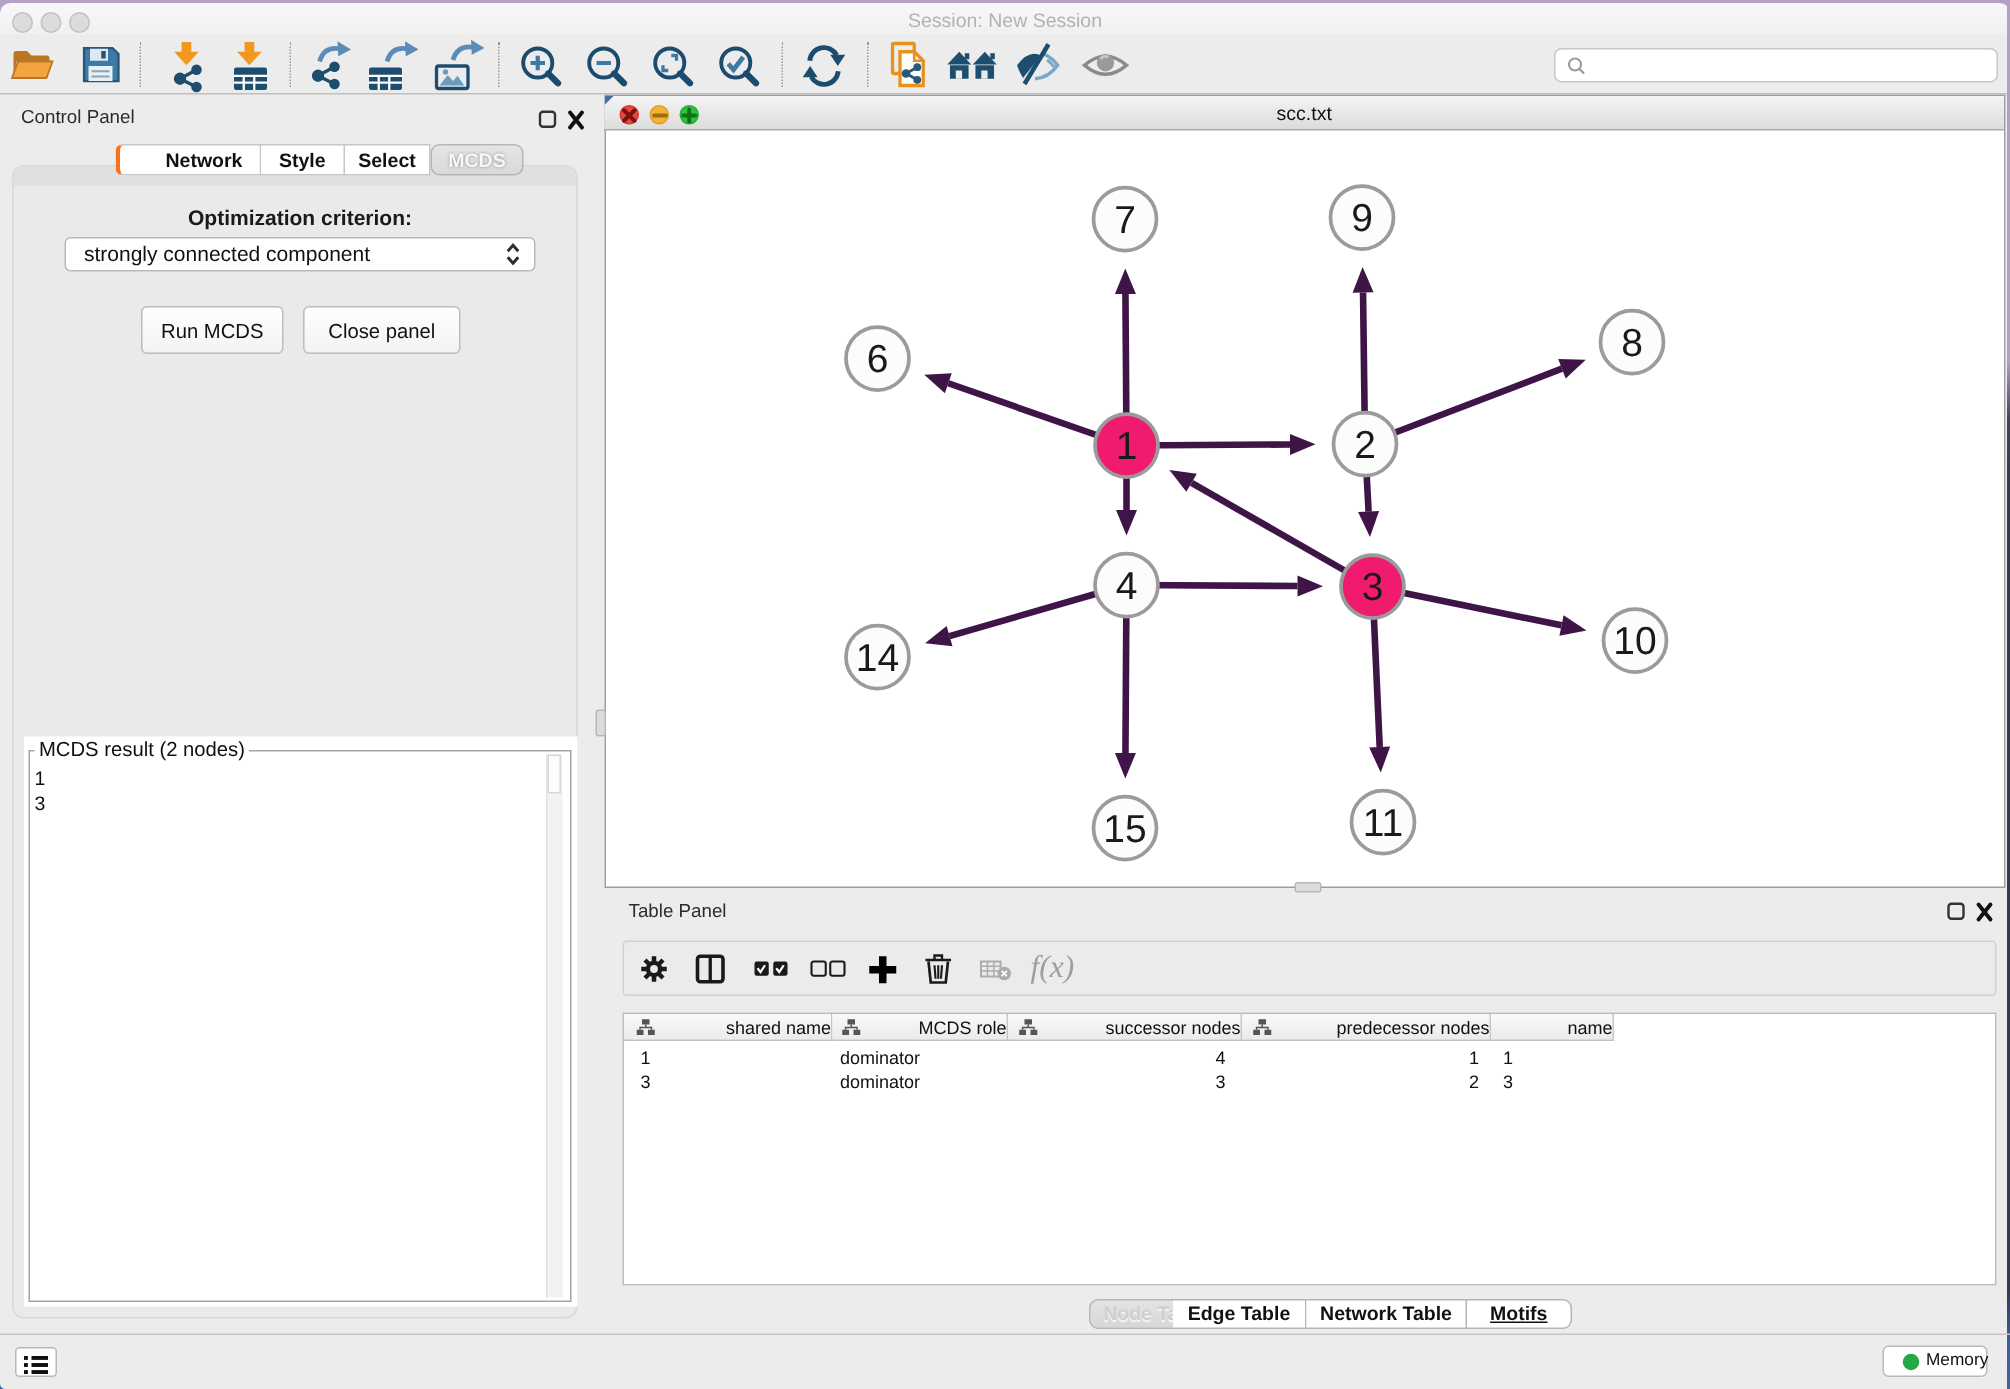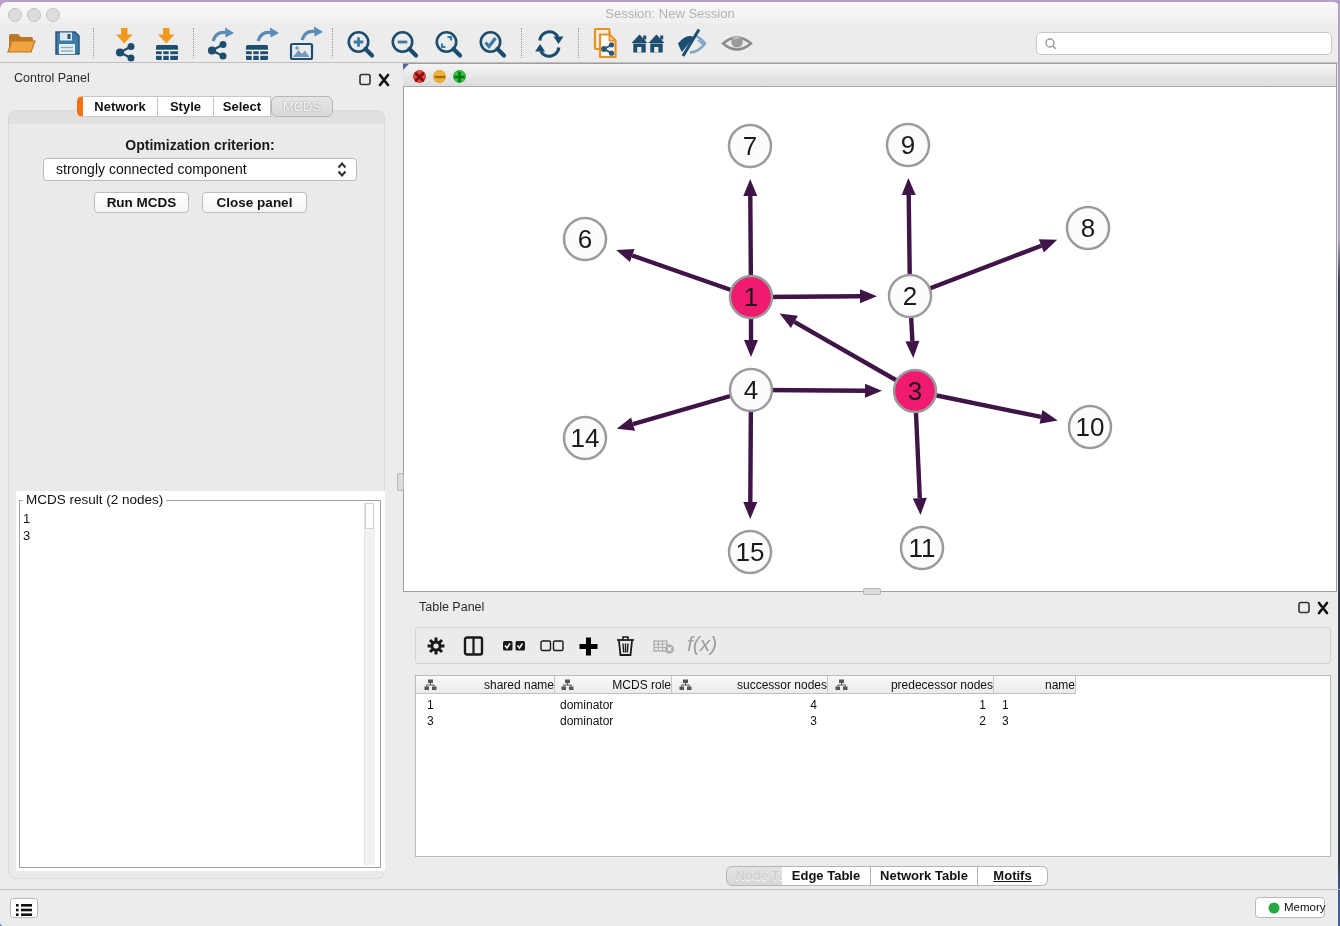--- a/index.html
+++ b/index.html
@@ -14,31 +14,31 @@
 .tsep{position:absolute;top:5px;height:30px;width:0;border-left:1px dotted #999;}
 .ticon{position:absolute;top:3px;}
 #search{position:absolute;left:1036px;top:9px;width:294px;height:21px;background:#fff;
  border:1px solid #c6c6c6;border-radius:5px;}
 
 #cp-title{left:14px;top:71px;font-size:12.5px;color:#2b2b2b;}
 .hicons{position:absolute;}
 #cp-tabs{left:77px;top:96px;height:21px;display:flex;font-size:13px;}
 .tab{background:#fff;border:1px solid #c6c6c6;border-left:none;color:#111;font-weight:bold;
  display:flex;align-items:center;justify-content:center;}
-.tab:first-child{border-left:6px solid #f97316;border-radius:5px 0 0 5px;}
-#tab-mcds{background:linear-gradient(#e5e5e5,#d9d9d9);border:1px solid #b5b5b5;border-radius:6px;font-weight:normal;
+.tab:first-child{border-left:3px solid #f97316;border-radius:5px 0 0 5px;padding-left:19px;}
+#tab-mcds{background:linear-gradient(#e5e5e5,#d9d9d9);border:1px solid #b5b5b5;border-radius:6px;font-weight:bold;
  color:#f7f7f7;text-shadow:0 0 2px #8d8d8d;display:flex;align-items:center;justify-content:center;}
 #cp-body{left:8px;top:110px;width:377px;height:769px;background:#eaeaea;
  border:1px solid #d8d8d8;border-radius:8px;box-sizing:border-box;}
 #cp-band{left:9px;top:111px;width:375px;height:13px;background:#e0e0e0;border-radius:8px 8px 0 0;}
 #opt-label{left:0px;top:137px;width:400px;text-align:center;font-size:14px;color:#1a1a1a;font-weight:bold;}
 #dropdown{left:43px;top:158px;width:314px;height:23px;background:#fff;border:1px solid #b9b9b9;
  border-radius:4px;box-sizing:border-box;font-size:14px;color:#111;line-height:21px;padding-left:12px;}
-.btn{position:absolute;top:192px;height:21px;background:linear-gradient(#ffffff,#f3f3f3);
- border:1px solid #bdbdbd;border-radius:4px;box-sizing:border-box;font-size:13.5px;color:#111;font-weight:bold;
+.btn{position:absolute;top:204px;height:32px;background:linear-gradient(#ffffff,#f3f3f3);
+ border:1px solid #bdbdbd;border-radius:4px;box-sizing:border-box;font-size:13.5px;color:#111;font-weight:normal;
  display:flex;align-items:center;justify-content:center;}
 #mcds-white{left:16px;top:491px;width:369px;height:380px;background:#fff;}
 #mcds-border{left:19px;top:500px;width:362px;height:368px;border:1px solid #a4a4a4;box-sizing:border-box;}
 #mcds-legend{left:23px;top:492px;background:#fff;padding:0 3px;font-size:13.5px;color:#111;}
 #mcds-text{left:23px;top:510px;font-size:13px;color:#111;line-height:17px;}
 #mcds-sb{left:364px;top:503px;width:10px;height:362px;background:#f2f2f2;border-left:1px solid #e2e2e2;}
 #mcds-thumb{left:365px;top:503px;width:9px;height:26px;background:#fdfdfd;border:1px solid #d5d5d5;box-sizing:border-box;}
 
 #netframe{left:403px;top:63px;width:934px;height:529px;border:1px solid #9e9e9e;box-sizing:border-box;background:#fff;}
 #nettitle{left:403px;top:64px;width:933px;height:23px;background:linear-gradient(#f4f4f4,#dcdcdc);
@@ -237,20 +237,21 @@
       <path d="M0 0 L6 0 L0 6 Z" fill="#4a69a5"></path>
     </svg>
   <div class="light" style="left:10px;background:#e8463f;border:1px solid #cf3a33;"></div>
   <div class="light" style="left:30px;background:#f3b233;border:1px solid #dfa02a;"></div>
   <div class="light" style="left:50px;background:#30c13d;border:1px solid #29ac35;"></div>
   <svg width="80" height="23" style="position:absolute;left:0;top:0" viewBox="0 0 80 23">
     <path d="M13 9.5 L20 16.5 M20 9.5 L13 16.5" stroke="#7c120e" stroke-width="2.6" stroke-linecap="round"></path>
     <line x1="33" y1="13" x2="41" y2="13" stroke="#9c6e08" stroke-width="2.6" stroke-linecap="round"></line>
     <path d="M52.5 13 L60.5 13 M56.5 9 L56.5 17" stroke="#0d7119" stroke-width="2.6" stroke-linecap="round"></path>
   </svg>
+  <div id="netname">scc.txt</div>
 </div>
 <svg class="abs" style="left:403px;top:87px" width="934" height="504" viewBox="403 87 934 504">
 <g stroke="#3e1546" stroke-width="4.4">
 <line x1="751" y1="297" x2="750.3" y2="196.0"></line>
 <line x1="751" y1="297" x2="632.2" y2="255.5"></line>
 <line x1="751" y1="297" x2="860.0" y2="296.3"></line>
 <line x1="751" y1="297" x2="751.0" y2="340.0"></line>
 <line x1="910" y1="296" x2="908.7" y2="195.0"></line>
 <line x1="910" y1="296" x2="1041.3" y2="245.8"></line>
 <line x1="910" y1="296" x2="912.4" y2="341.1"></line>
@@ -355,21 +356,21 @@
   <rect x="1" y="1" width="13" height="10" fill="none" stroke="#ababab" stroke-width="1.3"></rect>
   <g stroke="#ababab" stroke-width="1">
       <line x1="1" y1="4.2" x2="14" y2="4.2"></line>
       <line x1="1" y1="7.4" x2="14" y2="7.4"></line>
       <line x1="5.3" y1="1" x2="5.3" y2="11"></line>
       <line x1="9.6" y1="1" x2="9.6" y2="11"></line>
     </g>
   <circle cx="16.5" cy="9" r="4.5" fill="#ababab"></circle>
   <path d="M14.7 7.2 l3.6 3.6 M18.3 7.2 l-3.6 3.6" stroke="#fff" stroke-width="1.2"></path>
 </svg>
-<div class="abs" style="left:687px;top:632px;font-family:Liberation Sans, sans-serif;font-style:italic;font-size:21px;color:#9e9e9e;text-align:center;">f(x)</div>
+<div class="abs" style="left:687px;top:632px;font-family:Liberation Serif, serif;font-style:italic;font-size:21px;color:#9e9e9e;text-align:center;">f(x)</div>
 <div class="abs" id="tp-table"></div>
 <div class="th" style="left:416px;width:139px">shared name</div>
 <div class="th" style="left:555px;width:117px">MCDS role</div>
 <div class="th" style="left:672px;width:156px">successor nodes</div>
 <div class="th" style="left:828px;width:166px">predecessor nodes</div>
 <div class="th" style="left:994px;width:82px">name</div>
 <svg class="abs" style="left:424px;top:679px" width="13" height="12" viewBox="0 0 13 12">
     <g fill="#555">
       <rect x="4" y="0.5" width="5" height="3.5"></rect>
       <rect x="0.5" y="7.5" width="4.5" height="3.5"></rect>

